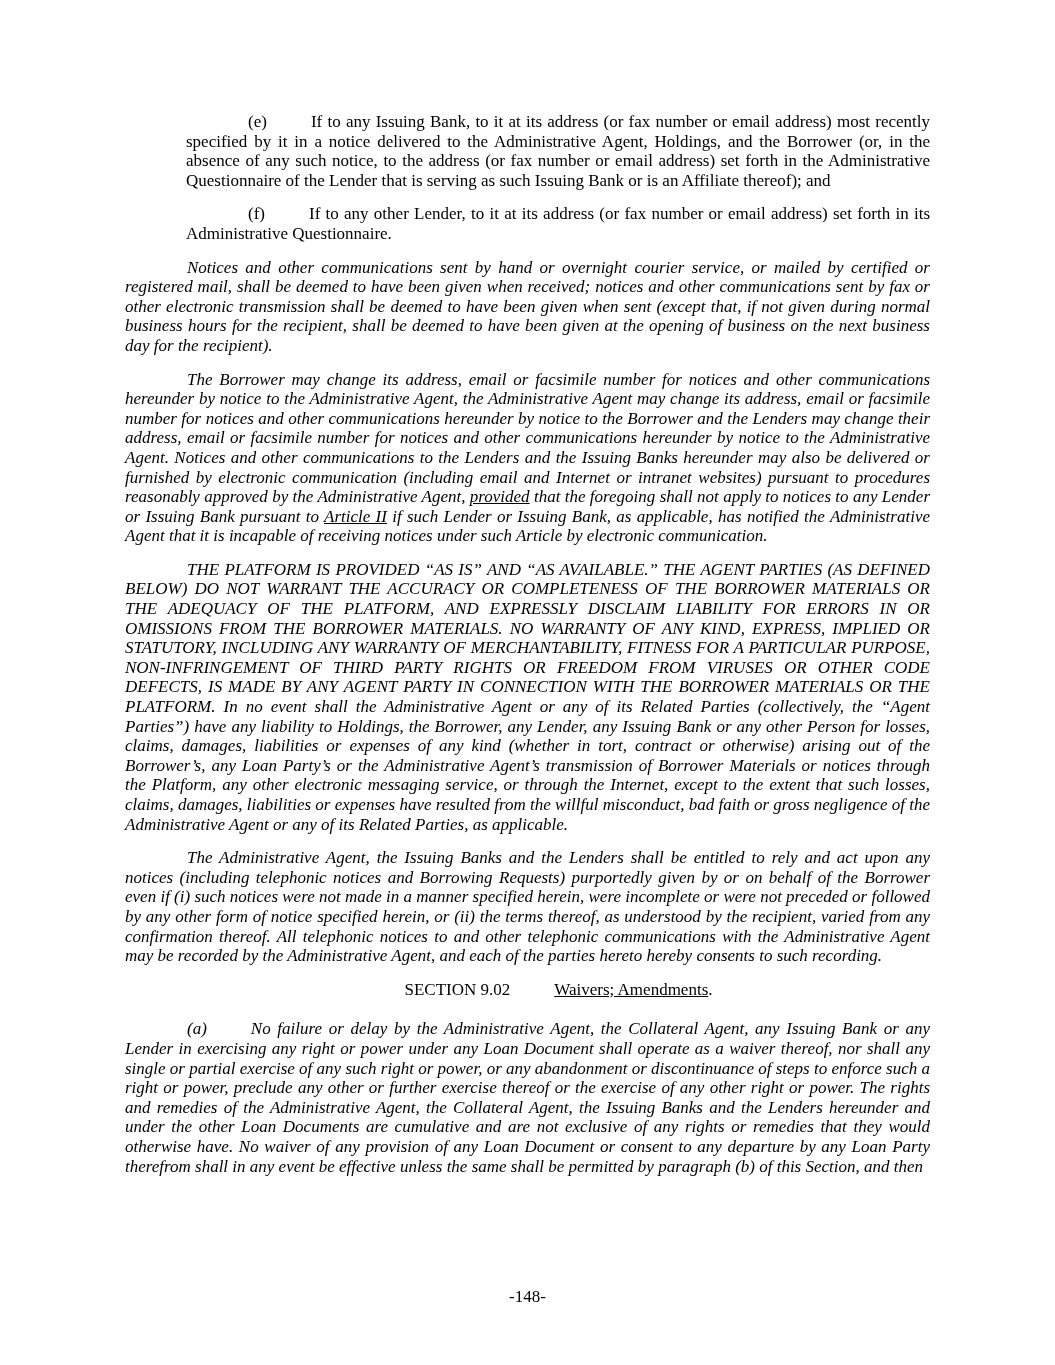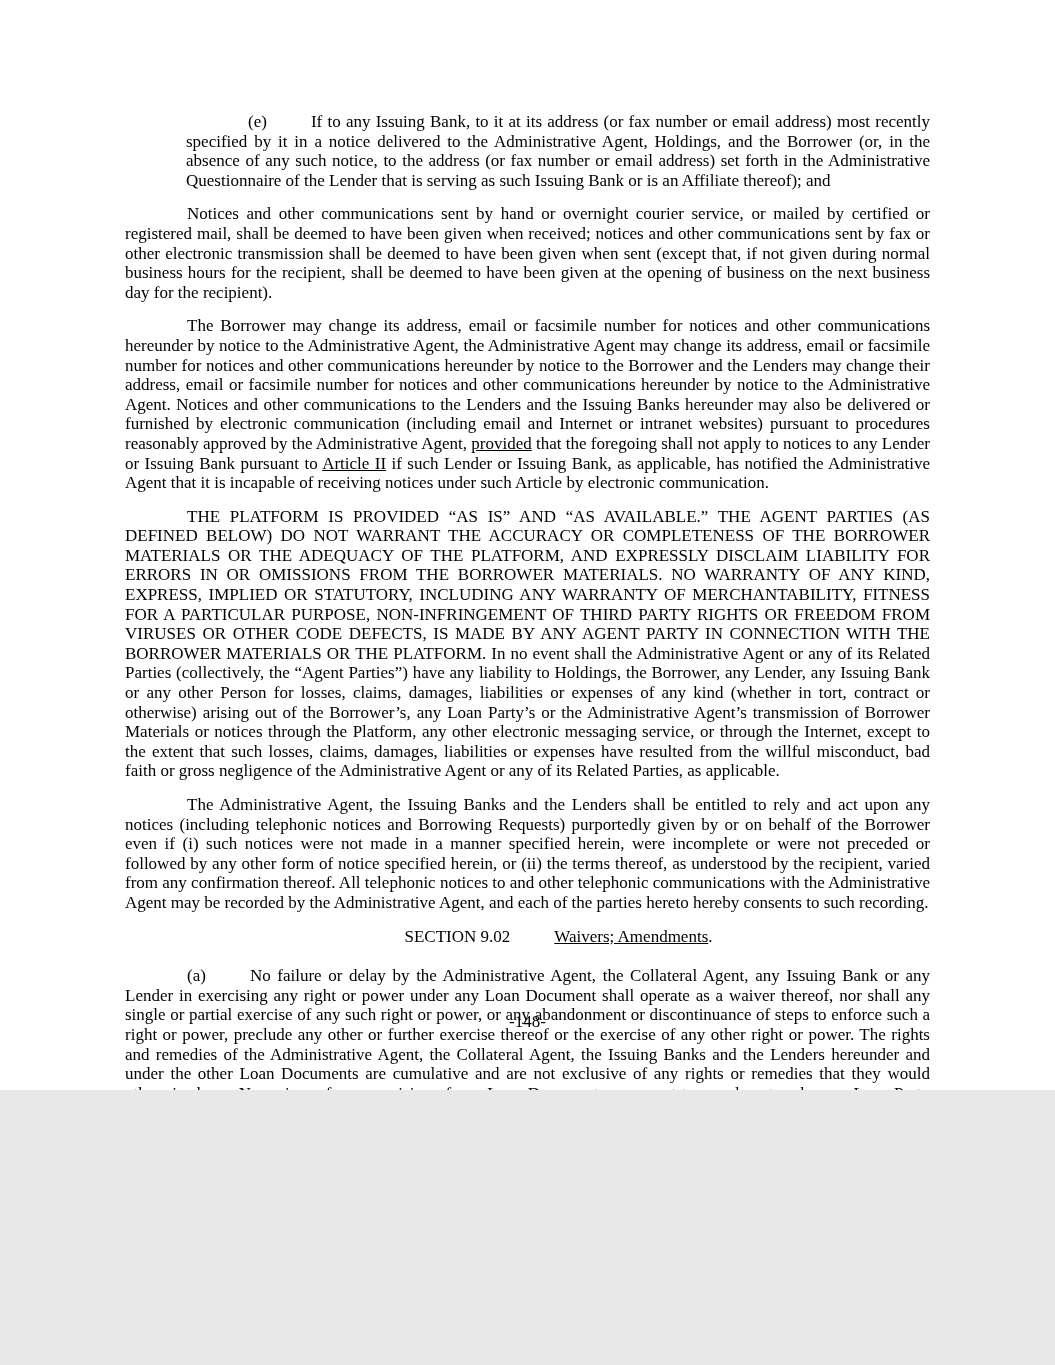--- a/index.html
+++ b/index.html
@@ -3,38 +3,39 @@
 <meta charset="utf-8">
 <style>
   html, body {
     margin: 0;
     padding: 0;
     background: #e8e8e8;
   }
   .page {
     position: relative;
     width: 1055px;
-    height: 1090px;
+    height: 1365px;
     margin: 0 auto;
     background: #ffffff;
     color: #000000;
     font-family: "Liberation Serif", serif;
     font-size: 17px;
     line-height: 19.6px;
     box-sizing: border-box;
   }
   .content {
     padding: 112px 125px 0 125px;
   }
   p {
     margin: 0 0 14px 0;
     text-align: justify;
   }
   .indent {
     text-indent: 62px;
+    font-style: italic;
   }
   .clause {
     margin-left: 61px;
     text-indent: 62px;
   }
   .tab {
     display: inline-block;
     width: 44px;
   }
   .u {
@@ -55,20 +56,21 @@
   }
 </style>
 </head>
 <body>
 
 <div class="page">
   <div class="content">
 
     <p class="clause"><span>(e)</span><span class="tab"></span><span>If to any Issuing Bank, to it at its address (or fax number or email address) most recently specified by it in a notice delivered to the Administrative Agent, Holdings, and the Borrower (or, in the absence of any such notice, to the address (or fax number or email address) set forth in the Administrative Questionnaire of the Lender that is serving as such Issuing Bank or is an Affiliate thereof); and</span></p>
 
+    <p class="clause"><span>(f)</span><span class="tab"></span><span>If to any other Lender, to it at its address (or fax number or email address) set forth in its Administrative Questionnaire.</span></p>
 
     <p class="indent">Notices and other communications sent by hand or overnight courier service, or mailed by certified or registered mail, shall be deemed to have been given when received; notices and other communications sent by fax or other electronic transmission shall be deemed to have been given when sent (except that, if not given during normal business hours for the recipient, shall be deemed to have been given at the opening of business on the next business day for the recipient).</p>
 
     <p class="indent"><span>The Borrower may change its address, email or facsimile number for notices and other communications hereunder by notice to the Administrative Agent, the Administrative Agent may change its address, email or facsimile number for notices and other communications hereunder by notice to the Borrower and the Lenders may change their address, email or facsimile number for notices and other communications hereunder by notice to the Administrative Agent.  Notices and other communications to the Lenders and the Issuing Banks hereunder may also be delivered or furnished by electronic communication (including email and Internet or intranet websites) pursuant to procedures reasonably approved by the Administrative Agent, </span><span class="u">provided</span><span> that the foregoing shall not apply to notices to any Lender or Issuing Bank pursuant to </span><span class="u">Article II</span><span> if such Lender or Issuing Bank, as applicable, has notified the Administrative Agent that it is incapable of receiving notices under such Article by electronic communication.</span></p>
 
     <p class="indent">THE PLATFORM IS PROVIDED “AS IS” AND “AS AVAILABLE.”  THE AGENT PARTIES (AS DEFINED BELOW) DO NOT WARRANT THE ACCURACY OR COMPLETENESS OF THE BORROWER MATERIALS OR THE ADEQUACY OF THE PLATFORM, AND EXPRESSLY DISCLAIM LIABILITY FOR ERRORS IN OR OMISSIONS FROM THE BORROWER MATERIALS.  NO WARRANTY OF ANY KIND, EXPRESS, IMPLIED OR STATUTORY, INCLUDING ANY WARRANTY OF MERCHANTABILITY, FITNESS FOR A PARTICULAR PURPOSE, NON-INFRINGEMENT OF THIRD PARTY RIGHTS OR FREEDOM FROM VIRUSES OR OTHER CODE DEFECTS, IS MADE BY ANY AGENT PARTY IN CONNECTION WITH THE BORROWER MATERIALS OR THE PLATFORM.  In no event shall the Administrative Agent or any of its Related Parties (collectively, the “Agent Parties”) have any liability to Holdings, the Borrower, any Lender, any Issuing Bank or any other Person for losses, claims, damages, liabilities or expenses of any kind (whether in tort, contract or otherwise) arising out of the Borrower’s, any Loan Party’s or the Administrative Agent’s transmission of Borrower Materials or notices through the Platform, any other electronic messaging service, or through the Internet, except to the extent that such losses, claims, damages, liabilities or expenses have resulted from the willful misconduct, bad faith or gross negligence of the Administrative Agent or any of its Related Parties, as applicable.</p>
 
     <p class="indent">The Administrative Agent, the Issuing Banks and the Lenders shall be entitled to rely and act upon any notices (including telephonic notices and Borrowing Requests) purportedly given by or on behalf of the Borrower even if (i) such notices were not made in a manner specified herein, were incomplete or were not preceded or followed by any other form of notice specified herein, or (ii) the terms thereof, as understood by the recipient, varied from any confirmation thereof.  All telephonic notices to and other telephonic communications with the Administrative Agent may be recorded by the Administrative Agent, and each of the parties hereto hereby consents to such recording.</p>
 
     <p class="section-head"><span>SECTION 9.02</span><span class="tab"></span><span class="u">Waivers; Amendments</span><span>.</span></p>

